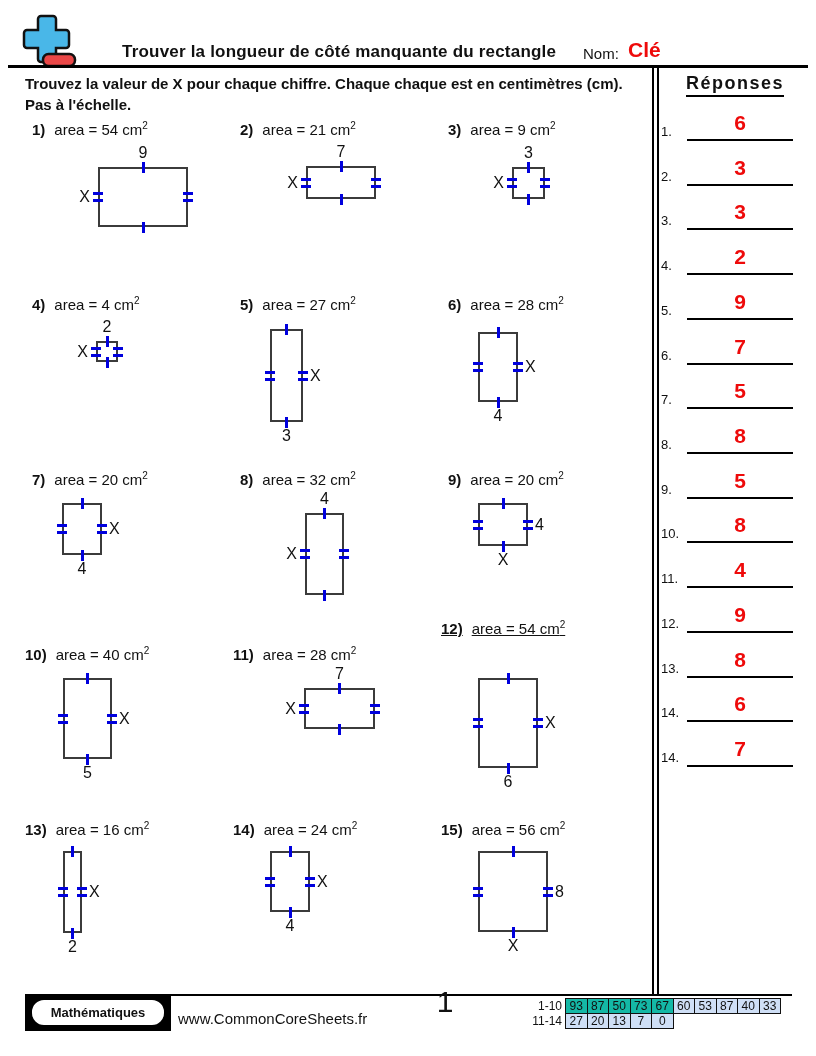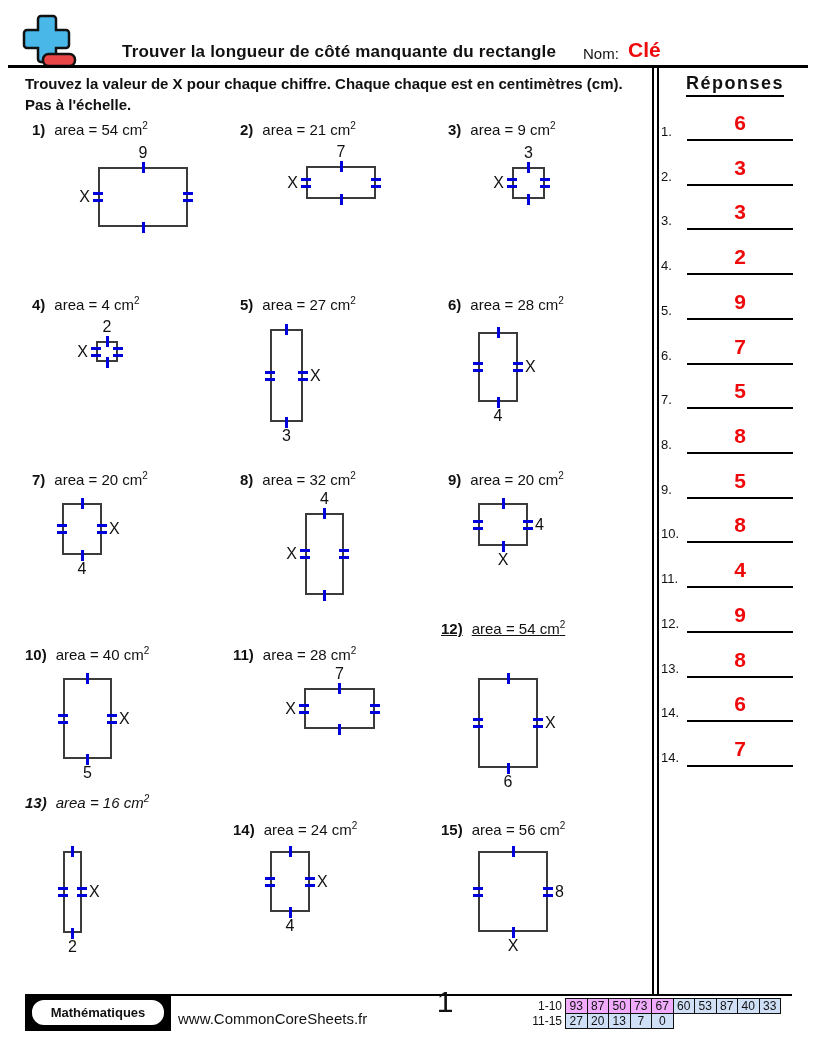--- a/index.html
+++ b/index.html
@@ -30,21 +30,21 @@
   .footer-black{background:#000;}
   .brand-pill{background:#fff;border:2.5px solid #000;border-radius:14px;
               display:flex;align-items:center;justify-content:center;
               font-weight:bold;font-size:13px;box-sizing:border-box;}
   .website{font-size:15px;}
   .page-num{font-size:30px;text-align:center;width:40px;}
   .score-label{font-size:12px;text-align:right;width:42px;}
   .score-row{display:flex;}
   .score-cell{width:22.5px;height:15.5px;box-sizing:border-box;border:1px solid #111;
               margin-left:-1px;font-size:12px;display:flex;align-items:center;
-              justify-content:center;background:#f0abfc;}
+              justify-content:center;background:#14b8a6;}
   .vline{width:2px;background:#000;}
 </style>
 </head>
 <body>
 
 <svg class="abs" style="left:16px;top:14px" width="62" height="54" viewBox="0 0 62 54">
   <path d="M25 2 h12 a3 3 0 0 1 3 3 v11 h10 a3 3 0 0 1 3 3 v12 a3 3 0 0 1 -3 3 h-10 v11 a3 3 0 0 1 -3 3 h-12 a3 3 0 0 1 -3 -3 v-11 h-11 a3 3 0 0 1 -3 -3 v-12 a3 3 0 0 1 3 -3 h11 v-11 a3 3 0 0 1 3 -3 z" fill="#49b7e8" stroke="#111" stroke-width="2.5"></path>
   <rect x="27" y="40" width="32" height="12" rx="5.5" fill="#e94747" stroke="#111" stroke-width="2.5"></rect>
 </svg>
 
@@ -176,21 +176,21 @@
     <div class="p-head" style="position: absolute; left: 441px; top: 619px; text-decoration: underline;"><span class="p-num">12)</span><span>area = 54 cm</span><sup>2</sup></div>
     <div class="fig-rect" style="position: absolute; left: 478px; top: 678px; width: 60px; height: 90px;"></div>
     <div class="tick-v" style="position: absolute; left: 506.5px; top: 672.5px;"></div>
     <div class="tick-v" style="position: absolute; left: 506.5px; top: 762.5px;"></div>
     <div class="tick-h" style="position: absolute; left: 473px; top: 718px;"></div>
     <div class="tick-h" style="position: absolute; left: 473px; top: 725px;"></div>
     <div class="tick-h" style="position: absolute; left: 533px; top: 718px;"></div>
     <div class="tick-h" style="position: absolute; left: 533px; top: 725px;"></div>
     <div class="side-label" style="position: absolute; left: 493px; top: 774px; width: 30px; text-align: center;">6</div>
     <div class="side-label" style="position: absolute; left: 545px; top: 715px; width: 24px; text-align: left;">X</div>
-    <div class="p-head" style="position: absolute; left: 25px; top: 793px; font-style: italic;"><span class="p-num">13)</span><span>area = 16 cm</span><sup>2</sup></div>
+    <div class="p-head" style="position: absolute; left: 25px; top: 820px;"><span class="p-num">13)</span><span>area = 16 cm</span><sup>2</sup></div>
     <div class="fig-rect" style="position: absolute; left: 63px; top: 851px; width: 19px; height: 82px;"></div>
     <div class="tick-v" style="position: absolute; left: 71px; top: 845.5px;"></div>
     <div class="tick-v" style="position: absolute; left: 71px; top: 927.5px;"></div>
     <div class="tick-h" style="position: absolute; left: 58px; top: 887px;"></div>
     <div class="tick-h" style="position: absolute; left: 58px; top: 894px;"></div>
     <div class="tick-h" style="position: absolute; left: 77px; top: 887px;"></div>
     <div class="tick-h" style="position: absolute; left: 77px; top: 894px;"></div>
     <div class="side-label" style="position: absolute; left: 57.5px; top: 939px; width: 30px; text-align: center;">2</div>
     <div class="side-label" style="position: absolute; left: 89px; top: 884px; width: 24px; text-align: left;">X</div>
     <div class="p-head" style="position: absolute; left: 233px; top: 820px;"><span class="p-num">14)</span><span>area = 24 cm</span><sup>2</sup></div>
@@ -262,21 +262,21 @@
     <div class="ans-val" style="position: absolute; left: 690px; top: 737px;">7</div>
   </div>
 
 <div class="abs rule" style="left:25px;top:994px;width:767px;height:2px"></div>
 <div class="abs footer-black" style="left:25px;top:994px;width:146px;height:37px"></div>
 <div class="abs brand-pill" style="left:30px;top:998px;width:136px;height:29px">Mathématiques</div>
 <div class="abs website" style="left:178px;top:1010px">www.CommonCoreSheets.fr</div>
 <div class="abs page-num" style="left:425px;top:985px">1</div>
 
 <div class="abs score-label" style="left:520px;top:999px">1-10</div>
-<div class="abs score-label" style="left:520px;top:1014px">11-15</div>
+<div class="abs score-label" style="left:520px;top:1014px">11-14</div>
 <div class="abs score-row" id="score-row-0" style="left:566px;top:998px">
     <div class="score-cell">93</div>
     <div class="score-cell">87</div>
     <div class="score-cell">50</div>
     <div class="score-cell">73</div>
     <div class="score-cell">67</div>
     <div class="score-cell" style="background: rgb(207, 223, 246);">60</div>
     <div class="score-cell" style="background: rgb(207, 223, 246);">53</div>
     <div class="score-cell" style="background: rgb(207, 223, 246);">87</div>
     <div class="score-cell" style="background: rgb(207, 223, 246);">40</div>

